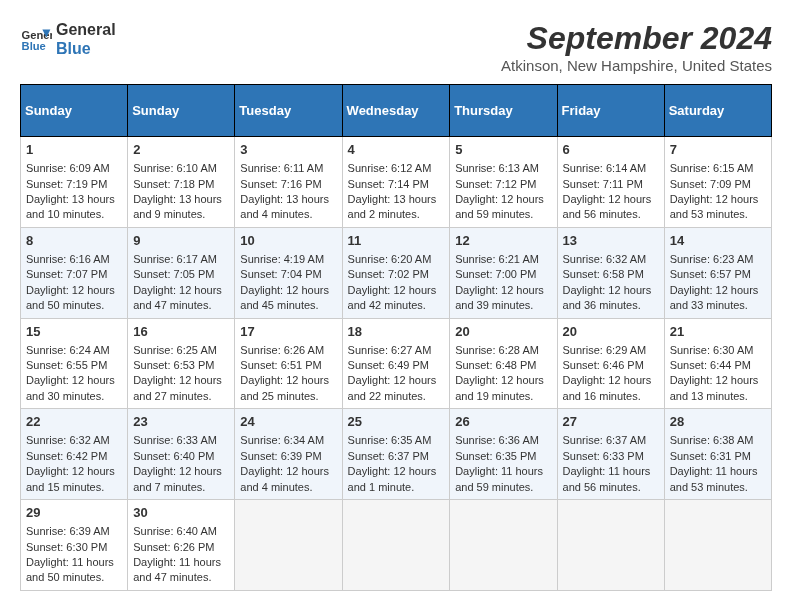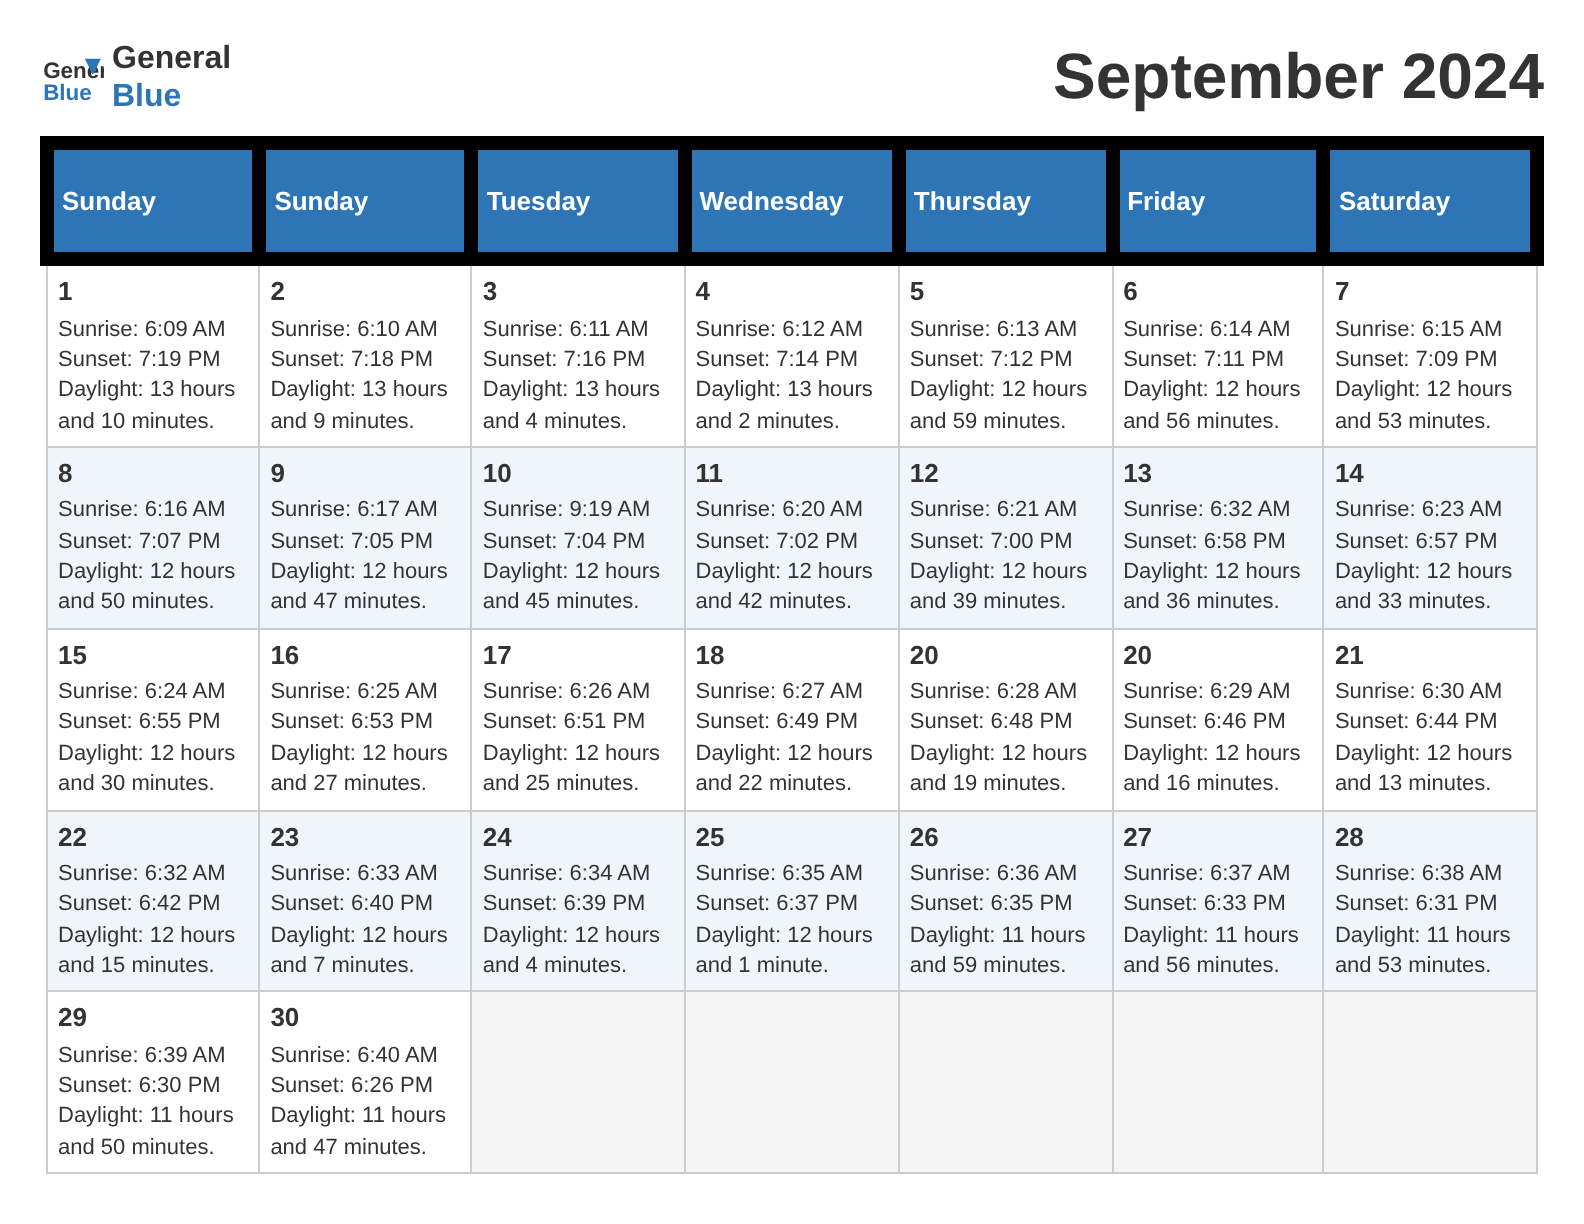--- a/index.html
+++ b/index.html
@@ -25,38 +25,39 @@
       width: 32px;
       height: 32px;
     }
     .title-section {
       text-align: right;
     }
     .month-title {
       font-size: 32px;
       font-weight: bold;
       color: #333;
+      font-style: italic;
     }
     .location-title {
       font-size: 15px;
       color: #555;
     }
     .calendar-table {
       width: 100%;
       border-collapse: collapse;
       font-size: 11px;
     }
     .calendar-table th {
       background-color: #2e75b6;
       color: white;
       padding: 18px 4px;
       text-align: left;
       font-size: 13px;
       font-weight: bold;
-      border: 7px solid #000000;
+      border: 1px solid #000000;
     }
     .calendar-table td {
       border: 1px solid #ccc;
       vertical-align: top;
       padding: 4px 5px;
       height: 80px;
       width: 108px;
       color: #333;
       line-height: 1.4;
     }
@@ -86,20 +87,21 @@
       <text x="2" y="34" font-size="14" font-weight="bold" fill="#2e75b6" font-family="Arial">Blue</text>
       <polygon points="28,8 38,8 33,18" fill="#2e75b6"></polygon>
     </svg>
     <div>
       <div style="font-size:16px;font-weight:bold;color:#333;line-height:1.2;">General</div>
       <div style="font-size:16px;font-weight:bold;color:#2e75b6;line-height:1.2;">Blue</div>
     </div>
   </div>
   <div class="title-section">
     <div class="month-title">September 2024</div>
+    <div class="location-title">Atkinson, New Hampshire, United States</div>
   </div>
 </div>
 
 <table class="calendar-table">
   <thead>
     <tr id="weekday-header">
         <th>Sunday</th>
         <th>Sunday</th>
         <th>Tuesday</th>
         <th>Wednesday</th>
@@ -161,21 +163,21 @@
         <span>Daylight: 12 hours and 50 minutes.</span>
       </td>
         <td>
         <span class="day-number">9</span>
         <span>Sunrise: 6:17 AM</span><br>
         <span>Sunset: 7:05 PM</span><br>
         <span>Daylight: 12 hours and 47 minutes.</span>
       </td>
         <td>
         <span class="day-number">10</span>
-        <span>Sunrise: 9:19 AM</span><br>
+        <span>Sunrise: 4:19 AM</span><br>
         <span>Sunset: 7:04 PM</span><br>
         <span>Daylight: 12 hours and 45 minutes.</span>
       </td>
         <td>
         <span class="day-number">11</span>
         <span>Sunrise: 6:20 AM</span><br>
         <span>Sunset: 7:02 PM</span><br>
         <span>Daylight: 12 hours and 42 minutes.</span>
       </td>
         <td>

